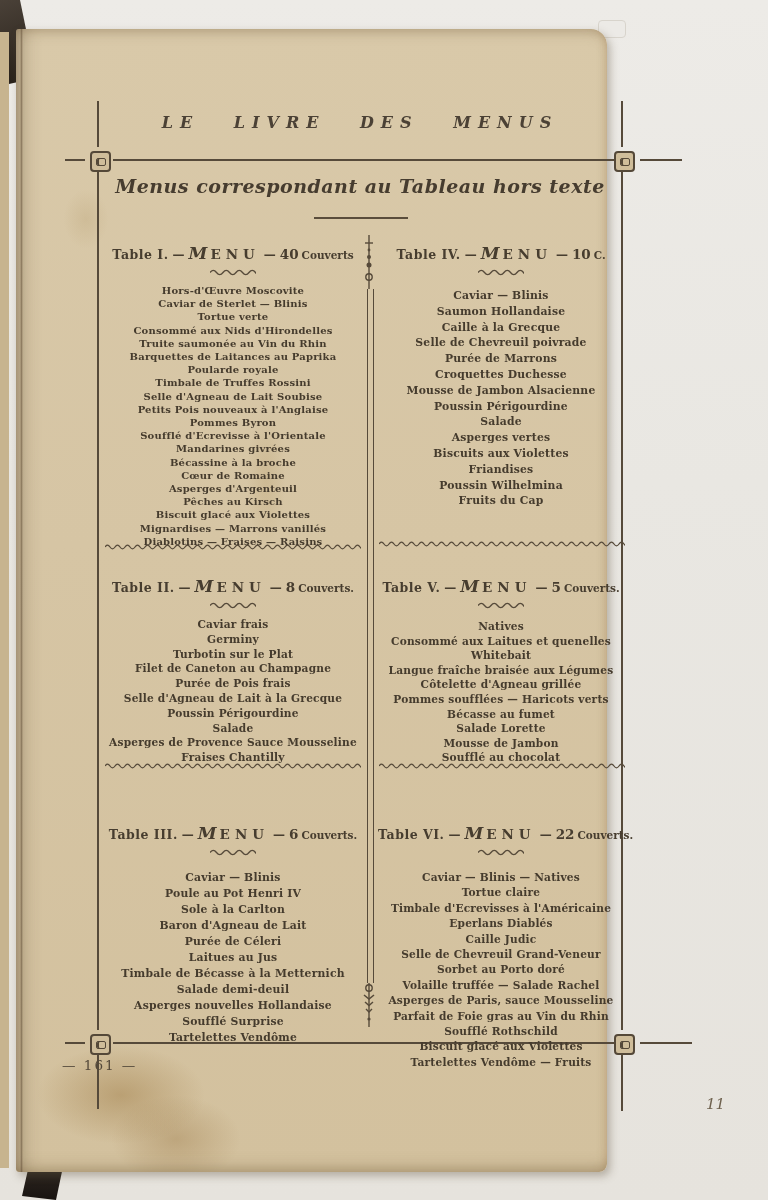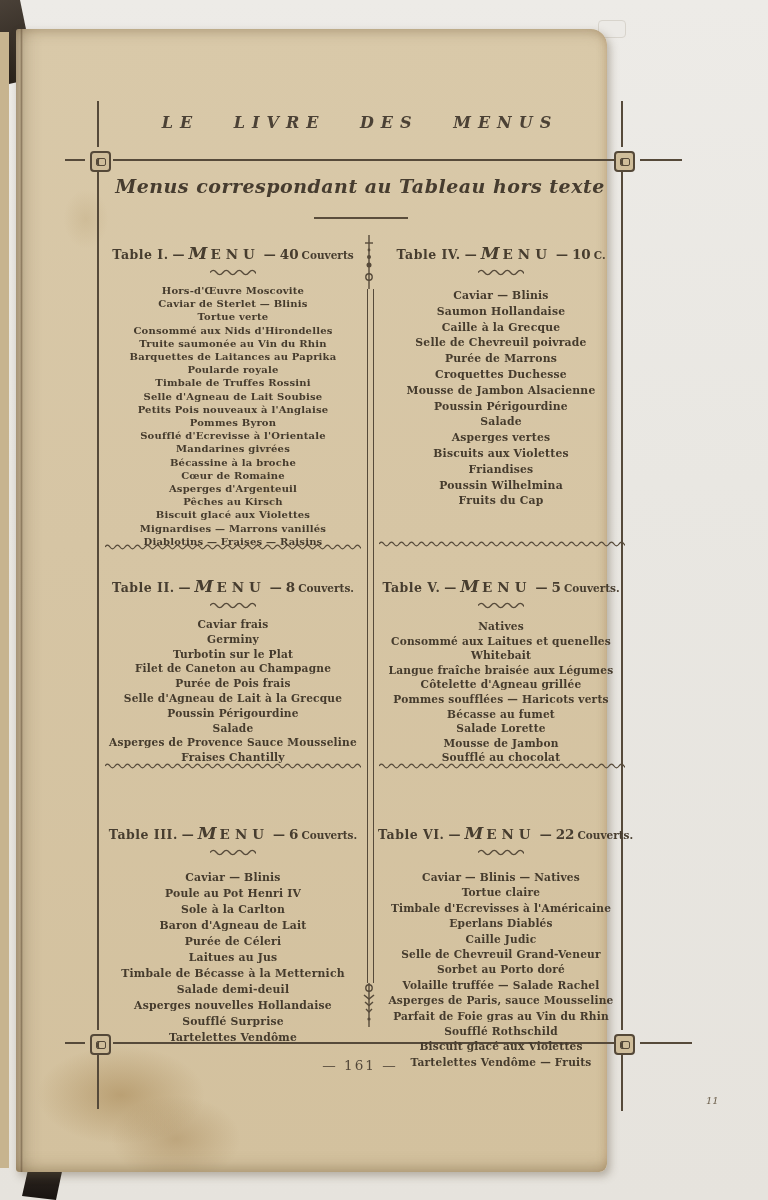--- a/index.html
+++ b/index.html
@@ -71,23 +71,23 @@
   .s2 ul{margin-top:8px;font-size:10.6px;line-height:14.8px;}
   .s3 ul{margin-top:14px;font-size:10.8px;line-height:16px;}
   .s4 ul{margin-top:12px;font-size:10.8px;line-height:15.8px;}
   .s5 ul{margin-top:10px;font-size:10.6px;line-height:14.6px;}
   .s6 ul{margin-top:14px;font-size:10.6px;line-height:15.4px;}
   
   .mid-rule{position:absolute;left:351px;top:260px;height:694px;width:5px;
     border-left:1.5px solid #564a3a;border-right:1.5px solid #564a3a;}
   .finial{position:absolute;left:346px;width:14px;}
   
-  .page-number{position:absolute;left:46px;top:1028px;width:596px;text-align:center;
+  .page-number{position:absolute;left:46px;top:1028px;width:596px;
     font-size:13.5px;letter-spacing:2px;color:#53483a;}
-  .signature{position:absolute;left:690px;top:1066px;font-style:italic;font-size:10px;color:#6e614e;}
+  .signature{position:absolute;left:690px;top:1066px;font-style:italic;font-size:15px;color:#6e614e;}
 </style>
 </head>
 <body>
 
 <div class="spine-top"></div>
 <div class="spine-bottom"></div>
 <div class="page-under-edge"></div>
 <div class="paper-chip"></div>
 
 <div id="page">

